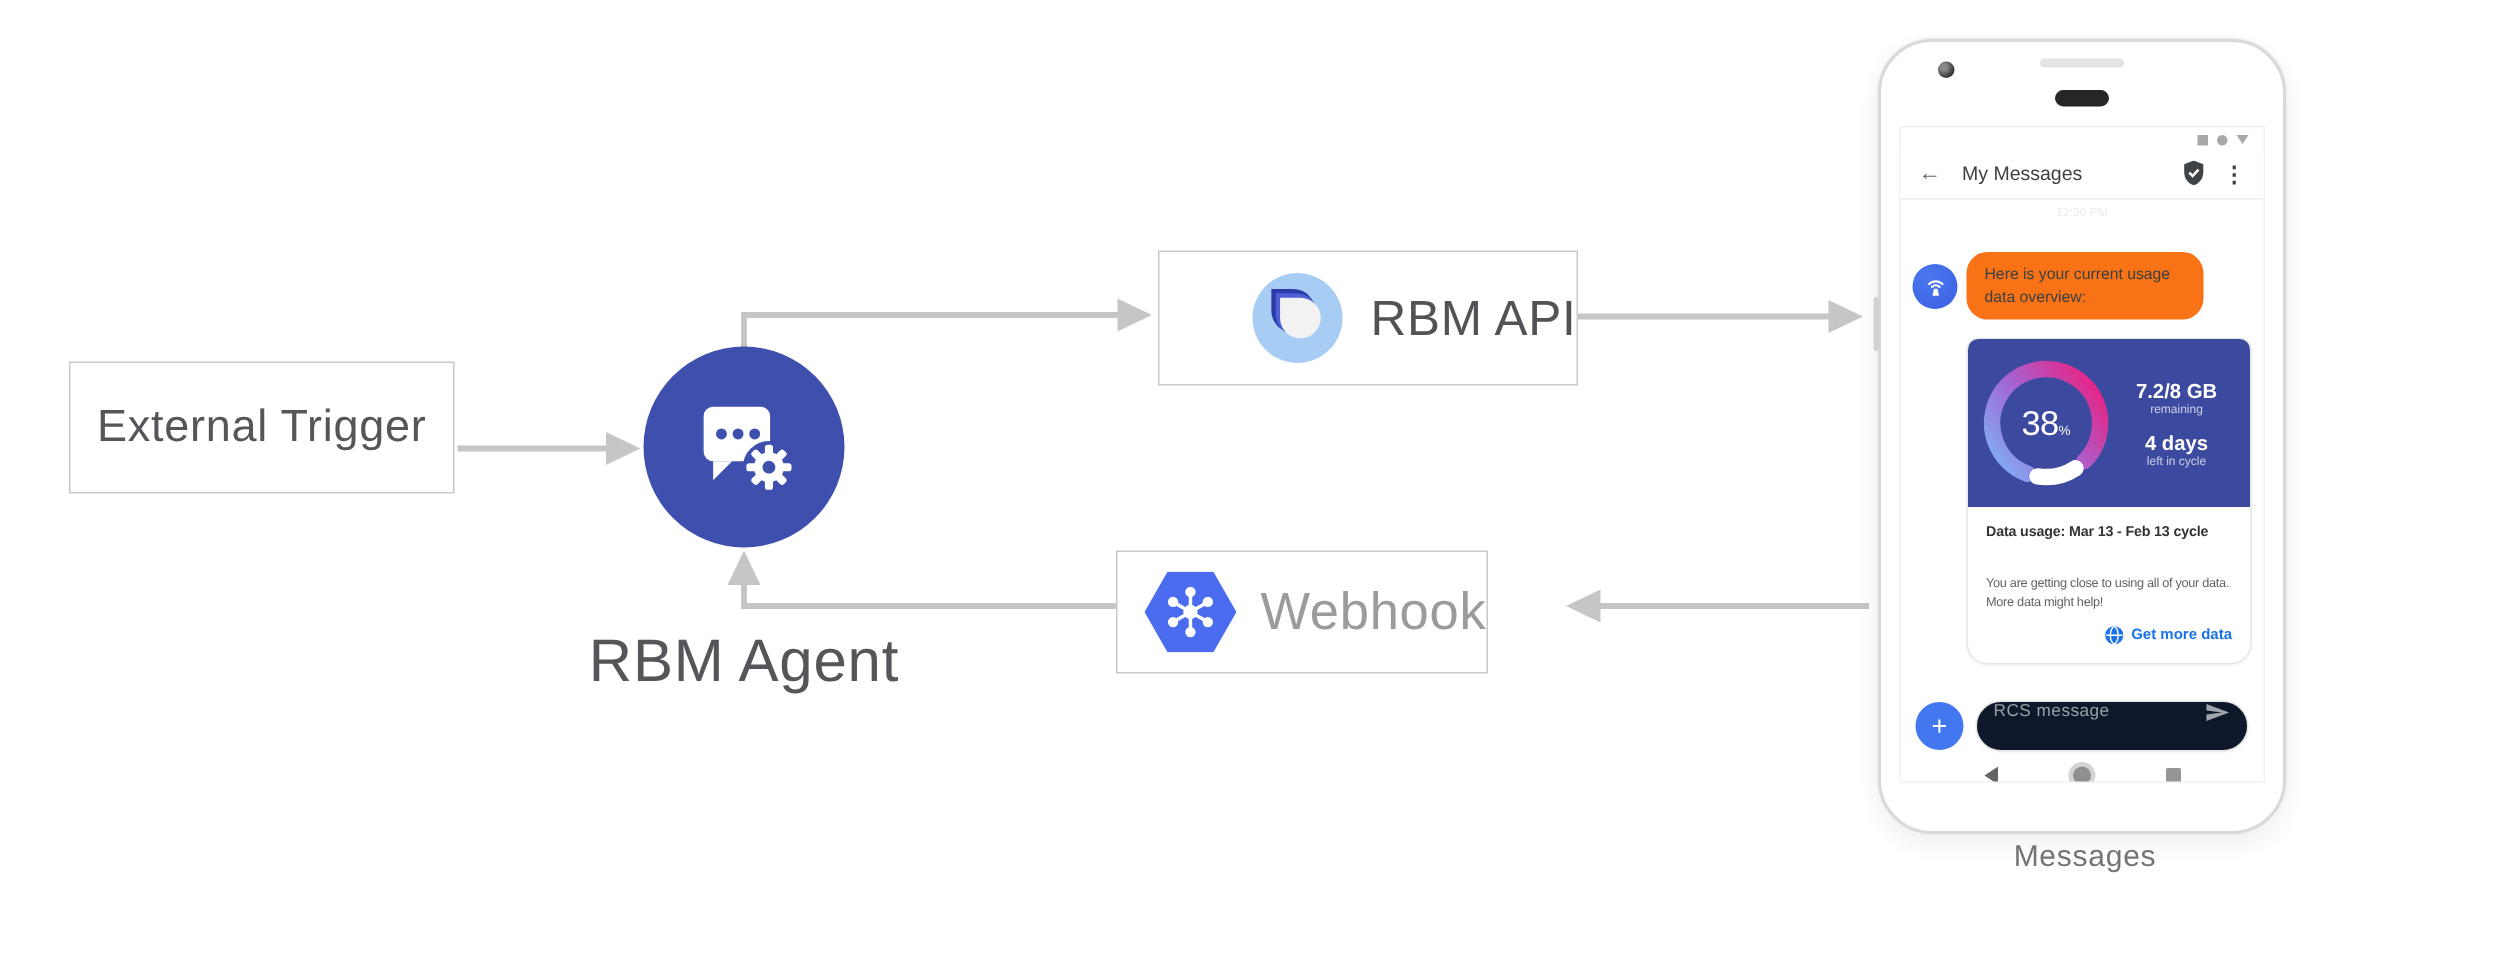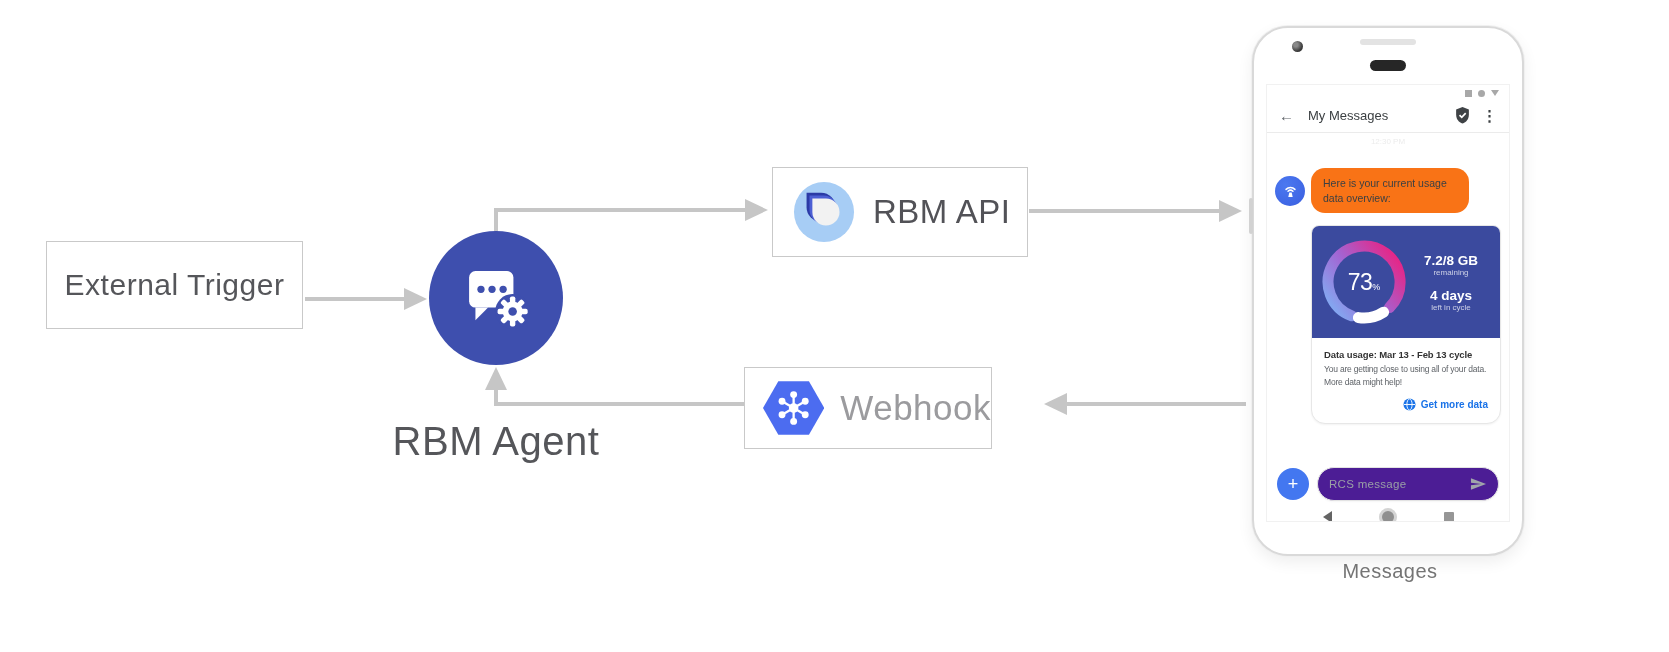--- a/index.html
+++ b/index.html
@@ -10,21 +10,21 @@
 
   .box { background:#fff; border:1px solid #c9c9c9; display:flex; align-items:center; }
   .box-ext { left:46px; top:241px; width:257px; height:88px; justify-content:center; }
   .box-ext span { font-size:30px; font-weight:300; color:#55565a; letter-spacing:.5px; }
 
   .agent-circle { left:429px; top:231px; width:134px; height:134px; border-radius:50%;
                   background:#3e4fae; display:flex; align-items:center; justify-content:center; }
   .agent-label { left:366px; top:419px; width:260px; text-align:center;
                  font-size:40px; font-weight:300; color:#55565a; letter-spacing:.5px; }
 
-  .box-api { left:772px; top:167px; width:256px; height:90px; gap:18px; padding-left:20px; }
+  .box-api { left:772px; top:167px; width:280px; height:90px; gap:18px; padding-left:20px;justify-content:flex-end; }
   .box-api span { font-size:33px; font-weight:300; color:#525257; letter-spacing:.5px; }
 
   .box-webhook { left:744px; top:367px; width:248px; height:82px; gap:16px; padding-left:18px; }
   .box-webhook span { font-size:35px; font-weight:300; color:#9b9b9e; letter-spacing:.5px; }
 
   
   .phone { left:1252px; top:26px; width:272px; height:530px; background:#fff;
            border:2px solid #d9d9d9; border-radius:36px;
            box-shadow:0 0 0 1px #f0f0f0, 0 6px 16px rgba(0,0,0,.07); }
   .side-nub { position:absolute; left:-5px; top:170px; width:4px; height:36px; background:#d2d2d2; border-radius:2px; }
@@ -65,29 +65,29 @@
   .gauge { position:relative; width:88px; height:88px; flex:0 0 88px; }
   .gauge-center { position:absolute; inset:0; display:flex; align-items:center; justify-content:center; color:#fff; }
   .gauge-pct { font-size:23px; font-weight:300; letter-spacing:-.5px; }
   .gauge-sign { font-size:9px; margin-top:9px; }
   .card-right { flex:1; text-align:center; color:#fff; }
   .cr-value { font-size:13.5px; font-weight:bold; }
   .cr-label { font-size:8px; color:rgba(255,255,255,.72); margin-bottom:11px; }
   .cr-label:last-child { margin-bottom:0; }
   .card-white { padding:11px 12px 12px; }
   .cw-title { font-size:9.5px; font-weight:bold; color:#333; white-space:nowrap; letter-spacing:-.1px; }
-  .cw-body { margin-top:3px; font-size:8.5px; color:#5f6368; line-height:1.5; letter-spacing:-.2px; white-space:nowrap; }
+  .cw-body { margin-top:22px; font-size:8.5px; color:#5f6368; line-height:1.5; letter-spacing:-.2px; white-space:nowrap; }
   .cw-action { margin-top:9px; display:flex; justify-content:flex-end; align-items:center; gap:5px;
                color:#1a73e8; font-size:10px; font-weight:bold; }
 
   .compose { position:absolute; top:382px; left:0; right:0; height:34px; display:flex; align-items:center; padding:0 10px; }
   .plus-btn { width:32px; height:32px; border-radius:50%; background:#4377f0; color:#fff; font-size:18px;
               display:flex; align-items:center; justify-content:center; flex:0 0 32px; font-weight:300; }
-  .rcs-pill { flex:1; margin-left:8px; height:34px; border:1px solid #e3e3e3; border-radius:17px; background:#4c1d95;
-              display:flex; align-items:center; padding:0 11px; box-shadow:0 1px 2px rgba(0,0,0,.04); }
+  .rcs-pill { flex:1; margin-left:8px; height:34px; border:1px solid #e3e3e3; border-radius:17px; background:#0f172a;
+              display:flex; align-items:flex-start; padding:0 11px; box-shadow:0 1px 2px rgba(0,0,0,.04); }
   .rcs-ph { flex:1; font-size:11.5px; color:#9aa0a6; letter-spacing:.3px; }
 
   .navbar { position:absolute; top:424px; left:0; right:0; display:flex; justify-content:center; gap:50px; align-items:center; height:16px; }
   .nav-back { width:0; height:0; border-top:6px solid transparent; border-bottom:6px solid transparent; border-right:9px solid #646464; }
   .nav-home { width:12px; height:12px; border-radius:50%; background:#8f8f8f; box-shadow:0 0 0 3px #d4d4d4; }
   .nav-recent { width:10px; height:10px; background:#969696; border-radius:1px; }
 
   .phone-caption { left:1280px; top:560px; width:220px; text-align:center;
                    font-size:20px; font-weight:300; color:#747474; letter-spacing:.5px; }
 </style>
@@ -225,21 +225,21 @@
                 <linearGradient id="ggrad" x1="0%" y1="95%" x2="100%" y2="20%">
                   <stop offset="0%" stop-color="#7fb1f5"></stop>
                   <stop offset="50%" stop-color="#a364d2"></stop>
                   <stop offset="100%" stop-color="#e62586"></stop>
                 </linearGradient>
               </defs>
               <path d="M 31.7 77.8 A 36 36 0 1 1 69.5 69.5" fill="none" stroke="url(#ggrad)" stroke-width="11" stroke-linecap="round"></path>
               <path d="M 63.6 74.2 A 36 36 0 0 1 38.4 79.6" fill="none" stroke="#ffffff" stroke-width="11" stroke-linecap="round"></path>
             </svg>
             <div class="gauge-center">
-              <span class="gauge-pct">73</span>
+              <span class="gauge-pct">38</span>
               <span class="gauge-sign">%</span>
             </div>
           </div>
           <div class="card-right">
             <div class="cr-value">7.2/8 GB</div>
             <div class="cr-label">remaining</div>
             <div class="cr-value">4 days</div>
             <div class="cr-label">left in cycle</div>
           </div>
         </div>

